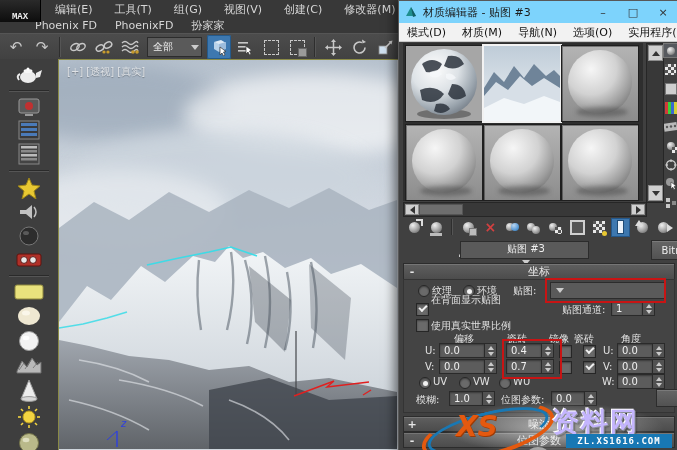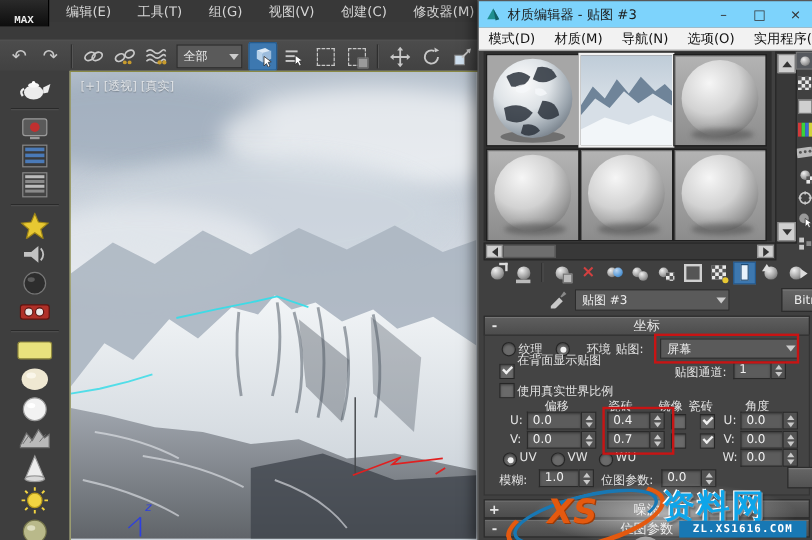--- a/index.html
+++ b/index.html
@@ -100,21 +100,21 @@
   
   #wm{z-index:40;}
   #wm .halo{position:absolute;left:30px;top:-4px;width:220px;height:52px;border-radius:50%;
       background:radial-gradient(closest-side,rgba(255,255,255,.55),rgba(255,255,255,0));}
   #wm .sw1{position:absolute;left:6px;top:2px;width:128px;height:40px;border-radius:50%;
       border:4px solid #e4590f;border-top-color:transparent;transform:rotate(-14deg);}
   #wm .sw2{position:absolute;left:12px;top:6px;width:118px;height:32px;border-radius:50%;
       border:3px solid #1878b4;border-bottom-color:transparent;transform:rotate(-14deg);}
   #wm .xs{position:absolute;left:42px;top:4px;font-size:28px;font-style:italic;font-weight:bold;
       color:#e4590f;text-shadow:1px 1px 0 #9c3a06;}
-  #wm .nm{position:absolute;left:138px;top:-2px;font-size:27px;font-weight:bold;color:#0ea5e9;
+  #wm .nm{position:absolute;left:138px;top:-2px;font-size:27px;font-weight:bold;color:#c4b5fd;
       text-shadow:1px 1px 0 #8a8f94,-1px -1px 0 #fff,2px 2px 2px rgba(0,0,0,.35);letter-spacing:2px;white-space:nowrap;}
   #wm .bar{position:absolute;left:152px;top:28px;width:106px;height:14px;background:#1878b4;
       color:#fff;font-size:9px;font-weight:bold;letter-spacing:1px;display:flex;align-items:center;
       justify-content:center;font-family:"DejaVu Sans Mono","Liberation Mono",monospace;}
 </style>
 </head>
 <body>
 
 <div id="app">
 
@@ -127,20 +127,27 @@
       <span class="mi">工具(T)</span>
       <span class="mi">组(G)</span>
       <span class="mi">视图(V)</span>
       <span class="mi">创建(C)</span>
       <span class="mi">修改器(M)</span>
       <span class="mi">动画(A)</span>
       <span class="mi">图形</span>
     </div>
   </div>
 
+  <div class="abs menurow" style="left:0;top:18px;width:677px;height:15px;background:#383838;">
+    <div class="menurow" style="margin-left:26px;">
+      <span class="mi2">Phoenix FD</span>
+      <span class="mi2">PhoenixFD</span>
+      <span class="mi2">扮家家</span>
+    </div>
+  </div>
 
   <div id="toolbar" class="abs" style="left:0;top:33px;width:677px;height:26px;">
     <span class="tbtn">
         <span>↶</span>
       </span>
     <span class="tbtn">
         <span>↷</span>
       </span>
     <span class="tsep"></span>
     <span class="tbtn">
@@ -606,41 +613,40 @@
         </span>
     </div>
 
     <div class="abs" style="left:0;top:239px;width:279px;height:20px;">
       <span class="abs" style="left:58px;top:1px;">
         <svg width="16" height="16">
             <path d="M2,14 l7,-7 3,3 -7,7 -3,0z" fill="#c8c8c8"></path>
             <path d="M10,6 l3,-4 2,2 -4,3z" fill="#8a8a8a"></path>
           </svg>
       </span>
-      <span class="ddown abs" style="left:80px;top:1px;width:120px;height:16px;">
+      <span class="ddown abs" style="left:61px;top:1px;width:120px;height:16px;flex-direction:column;">
         <span style="flex:1;">贴图 #3</span>
         <span class="dar"></span>
       </span>
       <span class="btn3" style="left:205px;top:0;width:55px;height:18px;">Bitmap</span>
     </div>
 
     <div class="roll" style="left:4px;top:262px;width:270px;height:15px;">
       <span class="tg">-</span>
       <span class="cap">坐标</span>
     </div>
 
     <div class="abs" style="left:4px;top:278px;width:270px;height:132px;border:1px solid #343434;background:#444;"></div>
 
     <span class="rdo" style="left:19px;top:284px;"></span>
     <span class="lbl" style="left:33px;top:283px;">纹理</span>
     <span class="rdo on" style="left:64px;top:284px;"></span>
-    <span class="lbl" style="left:90px;top:283px;">环境</span>
+    <span class="lbl" style="left:78px;top:283px;">环境</span>
     <span class="lbl" style="left:114px;top:283px;">贴图:</span>
     <span class="ddown abs" style="left:151px;top:281px;width:107px;height:15px;">
-      <span style="flex:1;">屏幕</span>
       <span class="dar"></span>
     </span>
     <span class="redbox" style="left:146px;top:277px;width:117px;height:21px;"></span>
 
     <span class="cbx on" style="left:17px;top:302px;"></span>
     <span class="lbl" style="left:32px;top:292px;">在背面显示贴图</span>
     <span class="lbl" style="left:163px;top:302px;">贴图通道:</span>
     <span class="numf" style="left:212px;top:300px;width:44px;">
       <span class="fv">1</span>
       <span class="spn">

